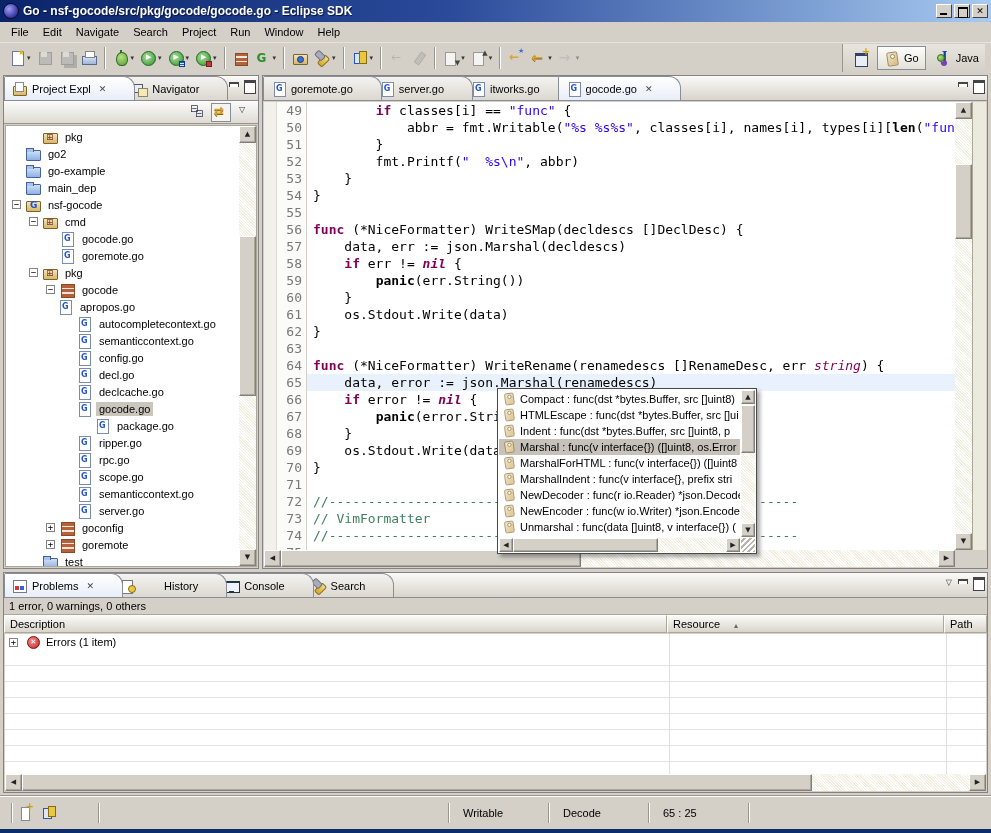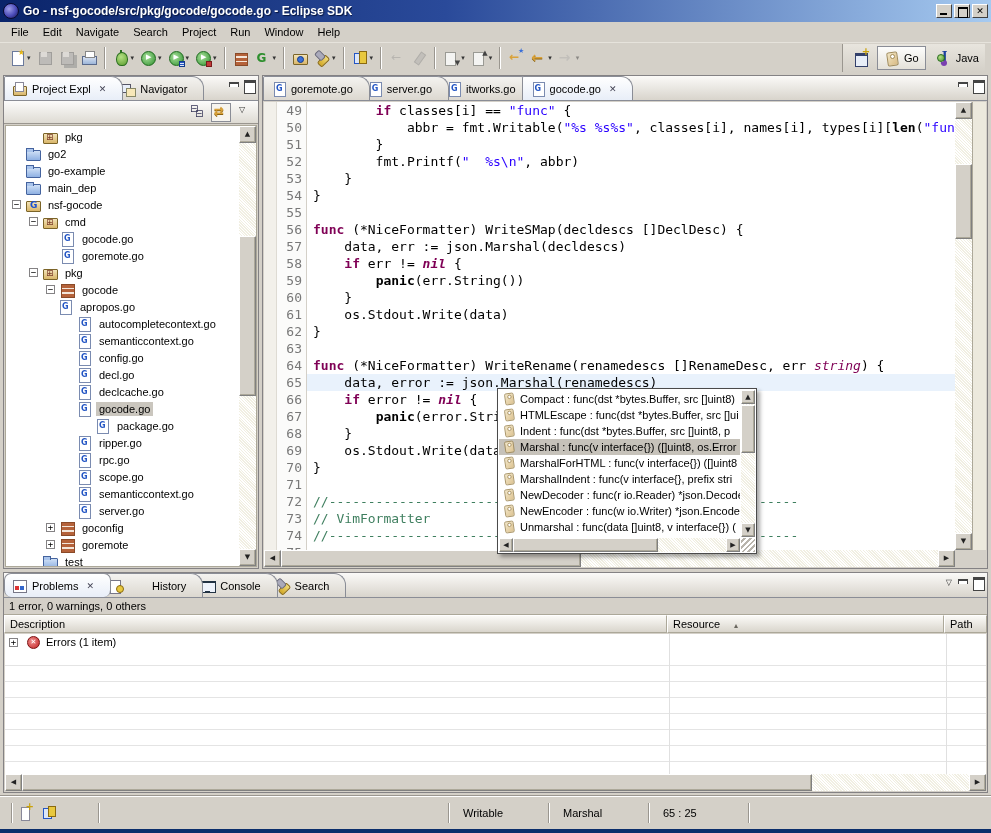--- a/index.html
+++ b/index.html
@@ -96,21 +96,21 @@
   .ic-fastview-other::before{content:"";position:absolute;left:1px;top:3px;width:7px;height:9px;background:#dce6f8;border:1px solid #2456c4}
   .ic-fastview-other::after{content:"";position:absolute;right:2px;top:1px;width:6px;height:9px;background:#e8c83f;border:1px solid #8a6a10}
 
   
   .panel{position:absolute;border:1px solid #848284;background:#fff}
   #explorer{left:3px;top:75px;width:256px;height:494px;background:#d4d0c8}
   #editor{left:262px;top:75px;width:726px;height:494px;background:#d4d0c8}
   #problems{left:3px;top:572px;width:985px;height:221px;background:#d4d0c8}
 
   .tabbar{position:relative;height:25px;display:flex;align-items:flex-end;background:linear-gradient(180deg,#fbfaf8,#d8d4cc);border-bottom:1px solid #8a8d96}
-  .tab{position:relative;display:flex;align-items:center;gap:4px;height:24px;padding:0 16px 0 7px;border:1px solid #8a8d96;border-bottom:none;border-radius:2px 12px 0 0;background:linear-gradient(#f4f3f0,#dcd8d0);margin-right:-11px;white-space:nowrap}
+  .tab{position:relative;display:flex;align-items:center;gap:4px;height:24px;padding:0 28px 0 7px;border:1px solid #8a8d96;border-bottom:none;border-radius:2px 12px 0 0;background:linear-gradient(#f4f3f0,#dcd8d0);margin-right:-11px;white-space:nowrap}
   .tab.active{background:linear-gradient(#ffffff,#e8eef8)}
   .tab .close{font:bold 9px/10px "DejaVu Sans",sans-serif;color:#445;margin-left:4px}
   .bar-btns{position:absolute;right:3px;top:4px;display:flex;gap:5px;align-items:center}
   .mini-btn{width:11px;height:11px;position:relative}
   .mini-btn.min::before{content:"";position:absolute;left:1px;top:2px;width:8px;height:3px;border:1px solid #444;border-width:2px 1px 0 1px;background:#fff}
   .mini-btn.max::before{content:"";position:absolute;left:0;top:0;width:10px;height:10px;border:1px solid #444;border-top-width:3px;background:#fff}
 
   
   .view-toolbar{height:23px;background:linear-gradient(#fcfcfb,#dedbd3);border-bottom:1px solid #9a968f;display:flex;justify-content:flex-end;align-items:center;gap:3px;padding-right:4px}
   .vt-btn{width:20px;height:19px;display:flex;align-items:center;justify-content:center}
@@ -584,21 +584,21 @@
     <div class="sb-track fill"></div>
     <div class="sb-btn" style="left:0;top:0">◀</div>
     <div class="sb-btn" style="right:0;top:0">▶</div>
     <div class="sb-thumb" style="top:0;height:14px;left:14px;width:145px"></div>
   </div>
   <div id="popup-grip"></div>
 </div>
 
 <div class="panel" id="problems">
   <div class="tabbar" id="problems-tabbar">
-      <span class="tab active" style="z-index: 30; border-radius: 7px;">
+      <span class="tab active" style="z-index: 30;">
         <span class="ic ic-problems"></span>
         <span>Problems</span>
         <span class="close">✕</span>
       </span>
       <span class="tab" style="z-index: 19; gap: 28px;">
         <span class="ic ic-history"></span>
         <span>History</span>
       </span>
       <span class="tab" style="z-index: 18;">
         <span class="ic ic-console"></span>
@@ -642,19 +642,19 @@
 <div id="statusbar">
   <span class="groove"></span>
   <span class="ic ic-fastview-new"></span>
   <span style="width:8px"></span>
   <span class="ic ic-fastview-other"></span>
   <span class="groove" style="margin-left:40px"></span>
   <span class="spacer"></span>
   <span class="groove"></span>
   <span class="status-cell">Writable</span>
   <span class="groove"></span>
-  <span class="status-cell">Marshal</span>
+  <span class="status-cell">Decode</span>
   <span class="groove"></span>
   <span class="status-cell">65 : 25</span>
   <span class="groove"></span>
   <span style="width:230px"></span>
 </div>
 <div id="bottom-edge"></div>
 
 </body></html>

